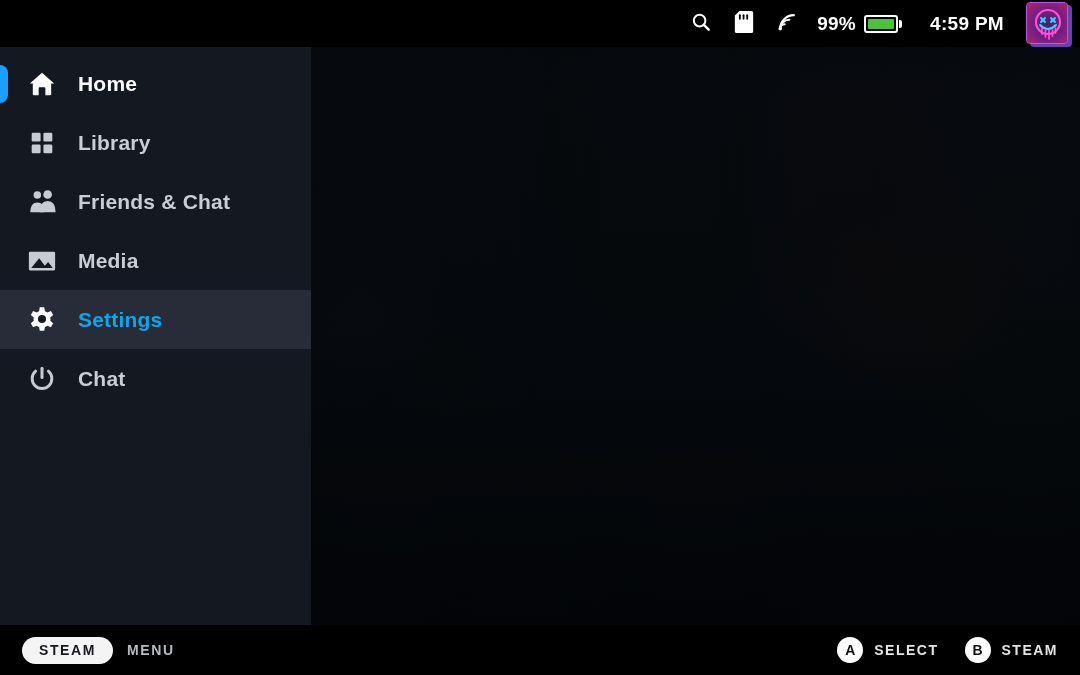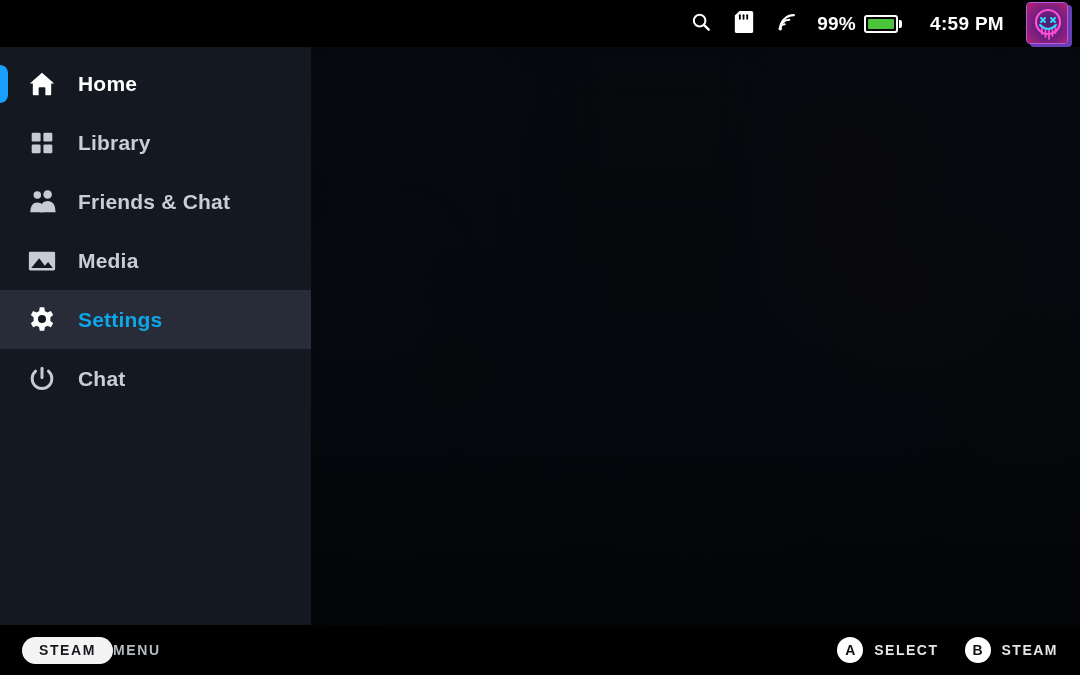--- a/index.html
+++ b/index.html
@@ -92,21 +92,21 @@
   
   #bottombar {
     position:absolute; left:0; bottom:0; width:1080px; height:50px;
     background:#000; display:flex; align-items:center;
     z-index:40; padding:0 22px;
   }
   #steam-pill {
     background:#f4f4f4; color:#16181d; border-radius:14px;
     padding:5px 17px 6px; font-size:14px; font-weight:700; letter-spacing:1.6px;
   }
-  #menu-label { color:#b6bbc2; font-size:14px; font-weight:700; letter-spacing:1.6px; margin-left:0; }
+  #menu-label { color:#b6bbc2; font-size:14px; font-weight:700; letter-spacing:1.6px; margin-left:14px; }
   #bb-right { margin-left:auto; display:flex; align-items:center; gap:26px; }
   .hint { display:flex; align-items:center; gap:11px; }
   .btn-badge {
     width:26px; height:26px; border-radius:50%; background:#fff; color:#111;
     display:flex; align-items:center; justify-content:center;
     font-size:14px; font-weight:700;
   }
   .hint-label { color:#e5e5e5; font-size:14px; font-weight:700; letter-spacing:1.5px; }
 </style>
 </head>

